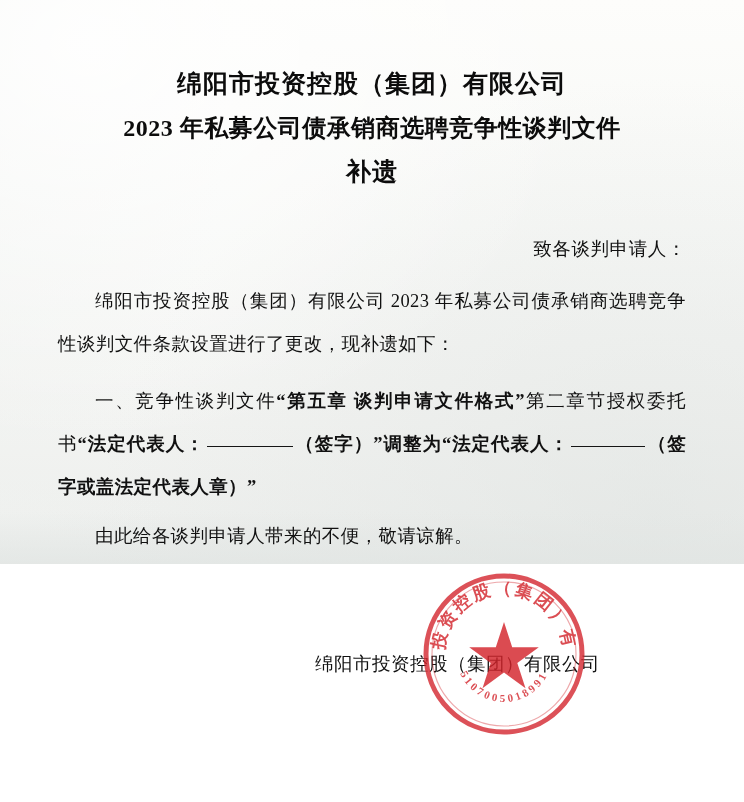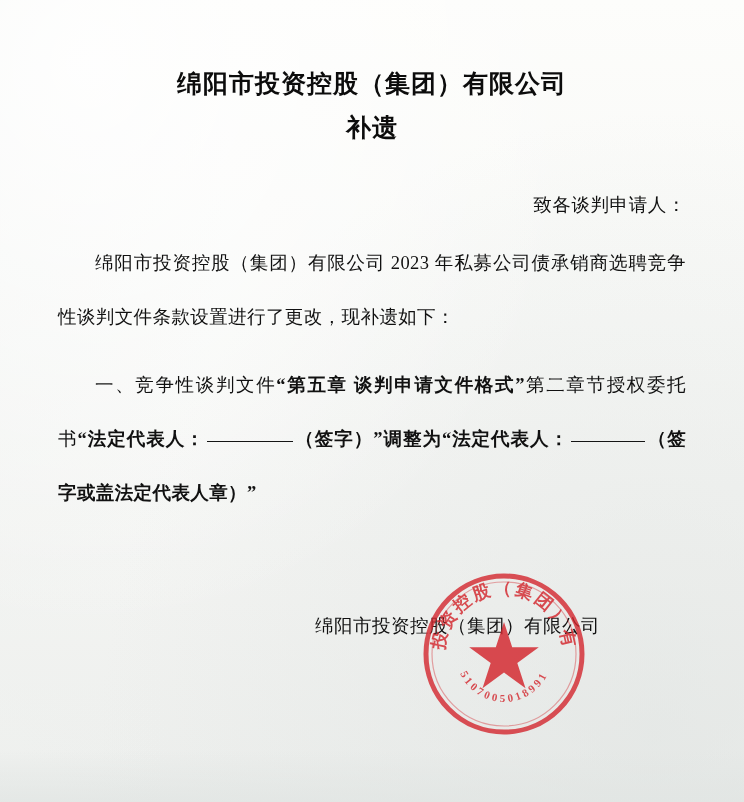--- a/index.html
+++ b/index.html
@@ -9,21 +9,21 @@
   body {
     width: 744px;
     height: 802px;
     background: #ffffff;
     font-family: "Liberation Serif", "DejaVu Serif", serif;
     overflow: hidden;
   }
   #page {
     position: relative;
     width: 744px;
-    height: 802px;
+    height: 564px;
     background:
       linear-gradient(180deg, #fdfdfb 0%, #f7f8f6 40%, #f2f3f1 75%, #eceeec 100%);
     box-sizing: border-box;
   }
   
   #page::before {
     content: "";
     position: absolute;
     inset: 0;
     background:
@@ -70,21 +70,21 @@
   .salutation {
     margin-top: 38px;
     font-size: 18.5px;
     line-height: 34px;
     letter-spacing: 0.6px;
     text-align: right;
   }
 
   .para {
     font-size: 18.5px;
-    line-height: 54px;
+    line-height: 43px;
     letter-spacing: 0.4px;
     text-align: justify;
     text-justify: inter-ideograph;
     margin-top: 14px;
   }
   .para.indent {
     text-indent: 2em;
   }
   .para.tight {
     margin-top: 6px;
@@ -140,32 +140,34 @@
 </style>
 </head>
 <body>
 
 <div id="page">
 
   <div class="doc-body">
 
     <div class="title-block">
       <span class="title-line l1">绵阳市投资控股（集团）有限公司</span>
+      <span class="title-line l2">2023 年私募公司债承销商选聘竞争性谈判文件</span>
       <span class="title-line l3">补遗</span>
     </div>
 
     <div class="salutation">致各谈判申请人：</div>
 
     <div class="para indent">绵阳市投资控股（集团）有限公司 2023 年私募公司债承销商选聘竞争性谈判文件条款设置进行了更改，现补遗如下：</div>
 
     <div class="para indent">
       <span>一、竞争性谈判文件</span><span class="bold">“</span><span class="bold">第五章  谈判申请文件格式</span><span class="bold">”</span><span>第二章节授权委托书</span><span class="bold">“法定代表人：</span><span class="blank-line"></span><span class="bold">（签字）”</span><span class="bold">调整为</span><span class="bold">“法定代表</span><span class="bold">人：</span><span class="blank-line short"></span><span class="bold">（签字或盖法定代表人章）”</span>
     </div>
 
 
+    <div class="para indent tight">由此给各谈判申请人带来的不便，敬请谅解。</div>
 
     <div class="signature-block">
       <span class="sig-line">绵阳市投资控股（集团）有限公司</span>
     </div>
 
   </div>
 
   <div class="seal">
     <svg width="168" height="168" viewBox="0 0 168 168" xmlns="http://www.w3.org/2000/svg">
       <defs>

